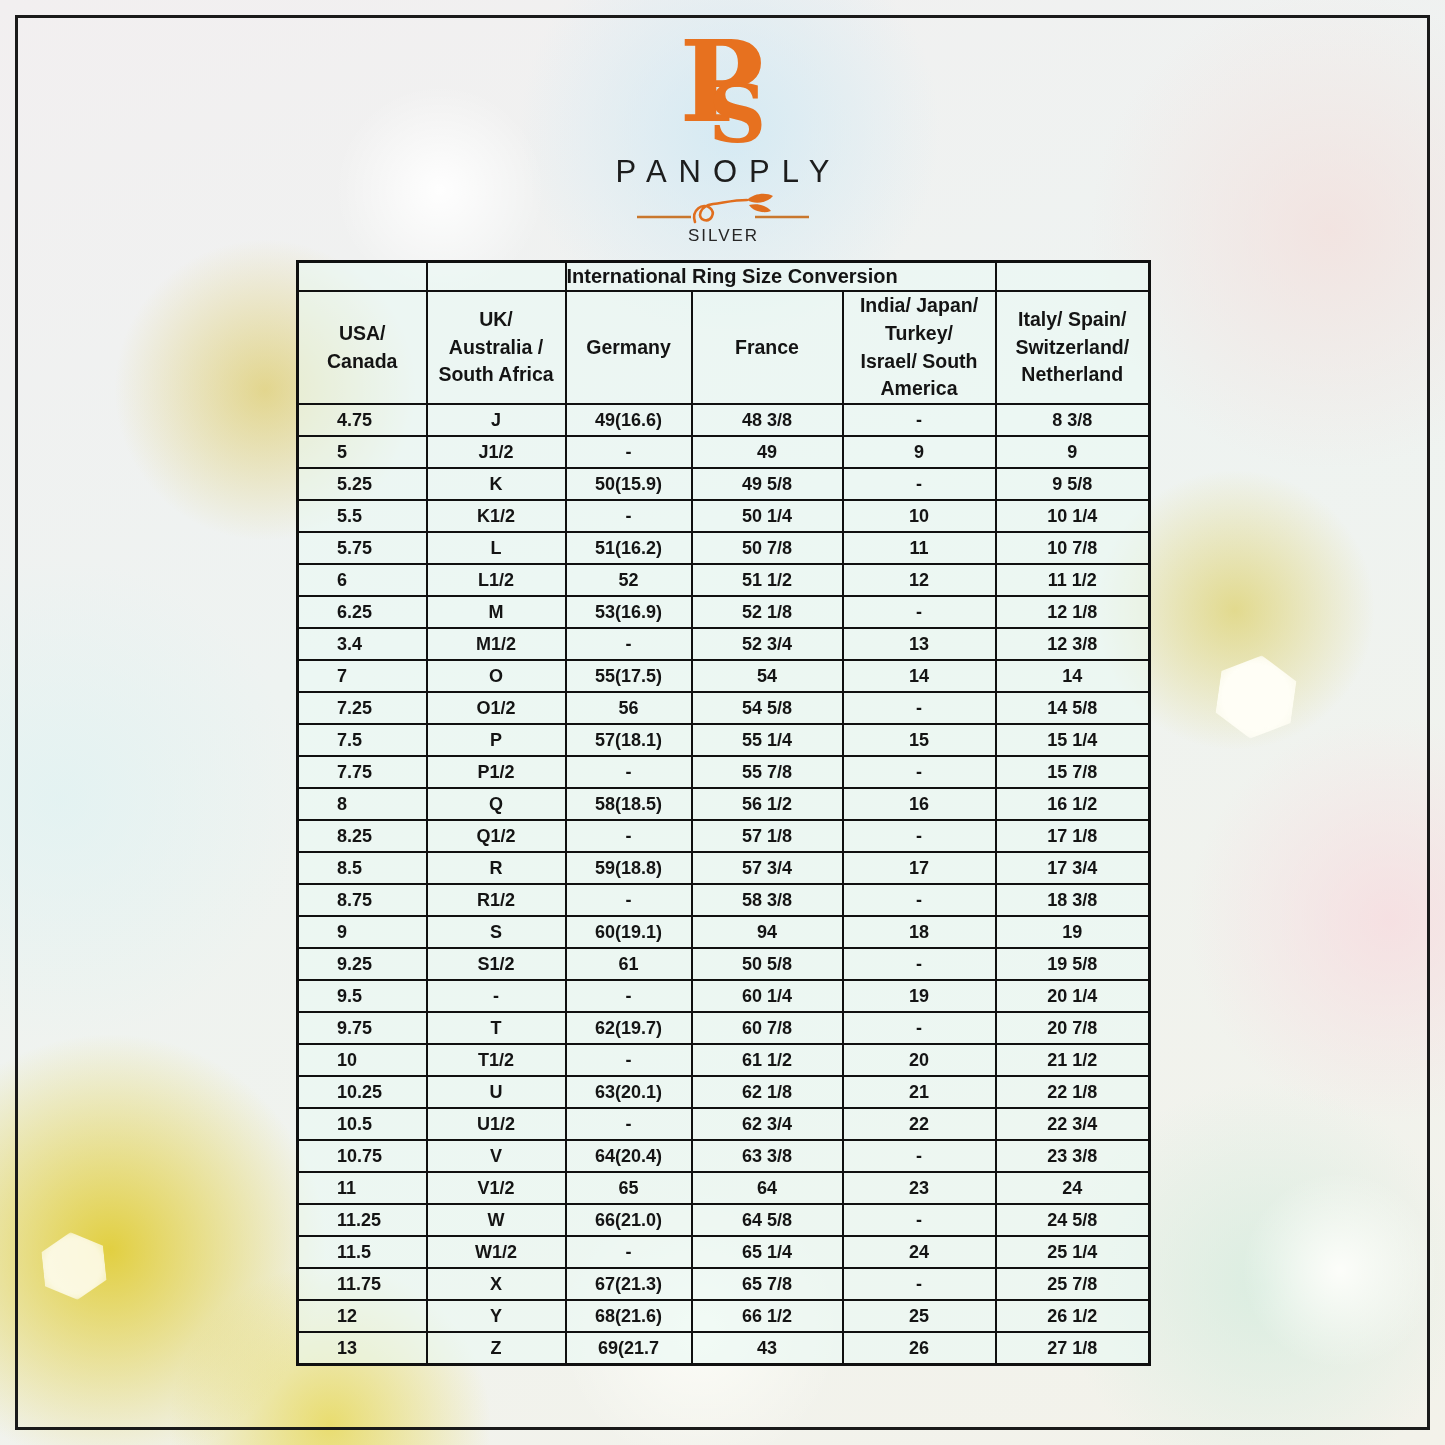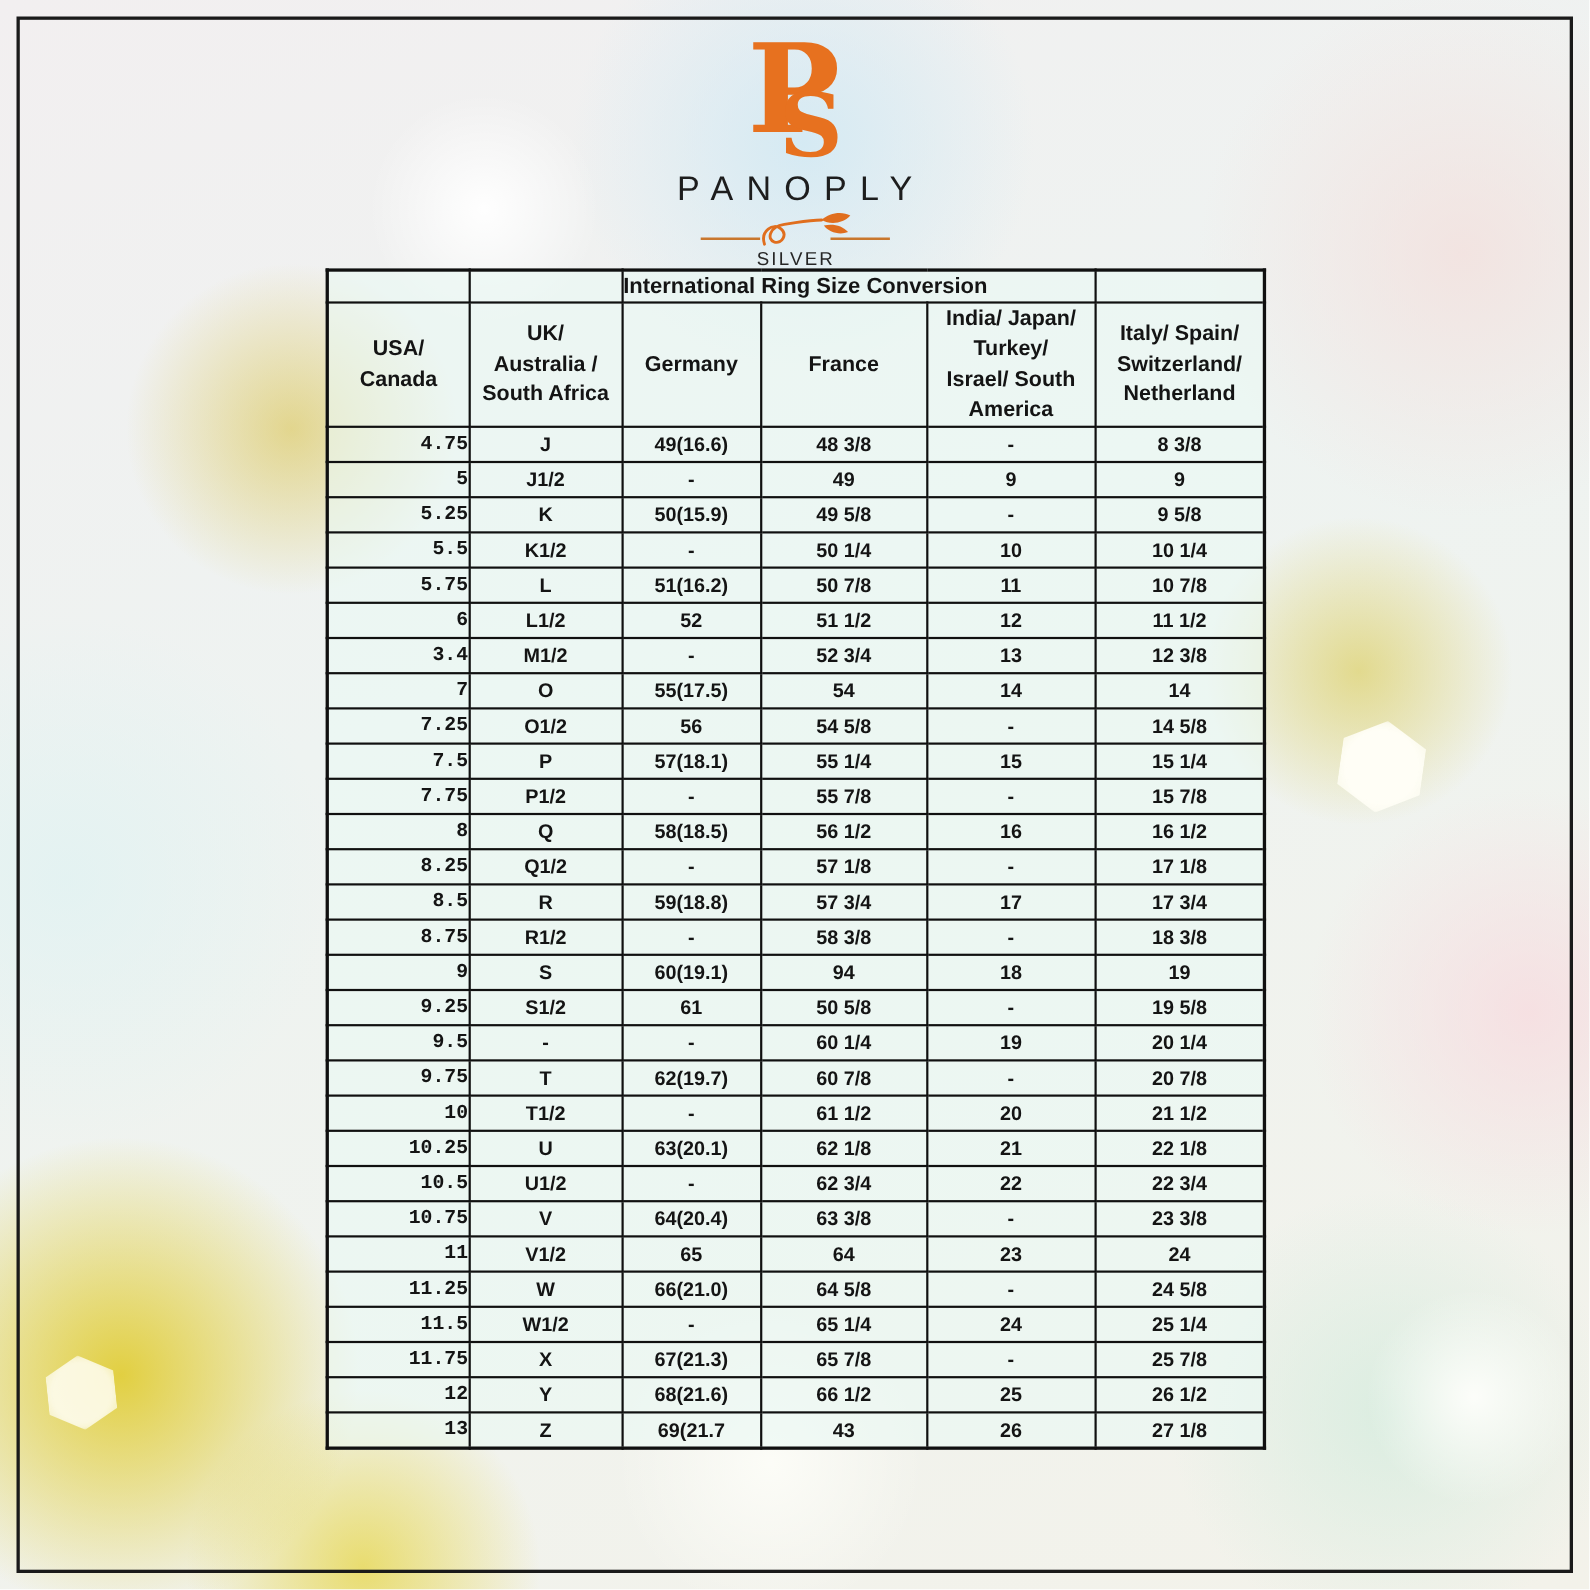--- a/index.html
+++ b/index.html
@@ -40,36 +40,36 @@
   .mono-p { left:0px;  top:-20px; font-size:112px; }
   .mono-s { left:29px; top:28px;  font-size:80px; }
   .brand {
     margin-top:6px; font-size:31px; font-weight:normal; color:#1d1d1d;
     letter-spacing:12px; padding-left:12px;
   }
   .divider-wrap { margin:2px auto 0; width:176px; height:36px; }
   .tagline { margin-top:-2px; font-size:17px; color:#262626; letter-spacing:2px; padding-left:2px; }
   
   .ring-table {
-    position:absolute; left:296px; top:244px; width:852px;
+    position:absolute; left:296px; top:260px; width:852px;
     border-collapse:collapse; table-layout:fixed;
     background:rgba(234,249,244,0.62);
     color:#141414;
   }
   .ring-table, .ring-table td, .ring-table th { border:2px solid #101010; }
   .ring-table { border-width:3px; }
   .ring-table td, .ring-table th { padding:0; font-weight:bold; overflow:hidden; }
   .title-row td { height:27px; }
   .title-cell { font-size:20px; text-align:left; padding-left:6px; }
   .header-row th {
     height:111px; font-size:19.5px; line-height:1.42;
     text-align:center; vertical-align:middle; white-space:pre-line;
   }
   tbody td { height:30px; font-size:18px; text-align:center; vertical-align:middle; }
-  tbody td.c0 { text-align:right; padding-left:38px;font-family:Liberation Mono, monospace; }
+  tbody td.c0 { text-align:left; padding-left:38px; }
 </style>
 </head>
 <body>
 
 <div class="page">
 
   <div class="hex hex1"></div>
   <div class="hex hex2"></div>
   <div class="frame"></div>
 
@@ -167,20 +167,28 @@
     </tr>
         <tr>
       <td class="c0">6</td>
       <td class="c1">L1/2</td>
       <td class="c2">52</td>
       <td class="c3">51 1/2</td>
       <td class="c4">12</td>
       <td class="c5">11 1/2</td>
     </tr>
         <tr>
+      <td class="c0">6.25</td>
+      <td class="c1">M</td>
+      <td class="c2">53(16.9)</td>
+      <td class="c3">52 1/8</td>
+      <td class="c4">-</td>
+      <td class="c5">12 1/8</td>
+    </tr>
+        <tr>
       <td class="c0">3.4</td>
       <td class="c1">M1/2</td>
       <td class="c2">-</td>
       <td class="c3">52 3/4</td>
       <td class="c4">13</td>
       <td class="c5">12 3/8</td>
     </tr>
         <tr>
       <td class="c0">7</td>
       <td class="c1">O</td>

